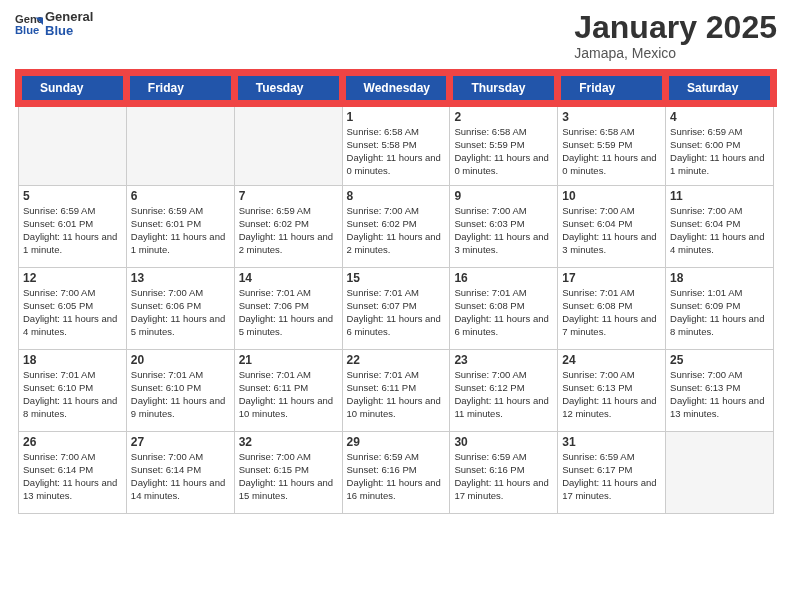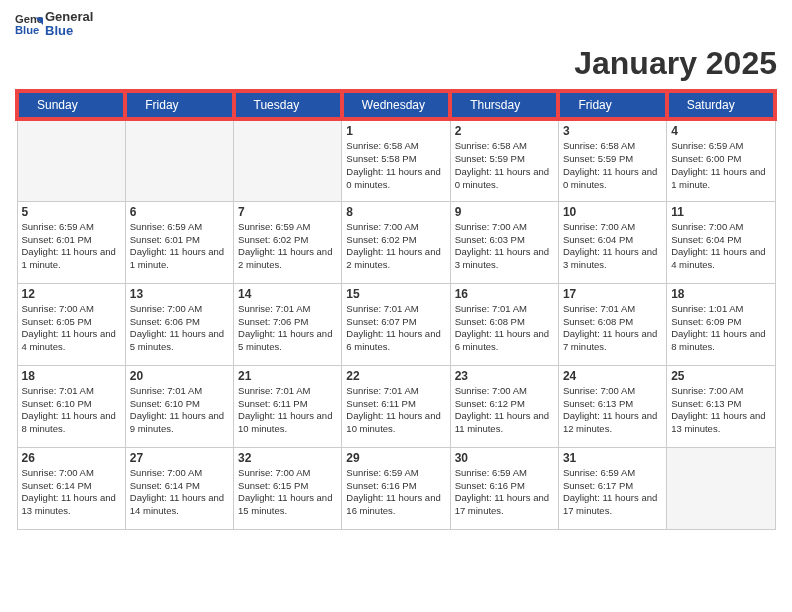--- a/index.html
+++ b/index.html
@@ -26,21 +26,20 @@
       display: flex;
       align-items: center;
     }
     .logo-icon {
       width: 28px;
       height: 28px;
       margin-right: 2px;
     }
     .title-section {
       text-align: left;
-      margin-top: 36px;
     }
     .month-title {
       font-size: 32px;
       font-weight: bold;
       color: #333;
       line-height: 1.1;
     }
     .location {
       font-size: 14px;
       color: #555;
@@ -48,23 +47,23 @@
     .calendar {
       width: 100%;
       border-collapse: collapse;
       table-layout: fixed;
     }
     .calendar th {
       background-color: #2255aa;
       color: #fff;
       padding: 5px 18px;
       font-size: 12px;
-      font-weight: normal;
+      font-weight: bold;
       text-align: left;
-      border: 4px solid #ef4444;
+      border: 7px solid #ef4444;
     }
     .calendar td {
       border: 1px solid #ccc;
       vertical-align: top;
       padding: 3px 4px;
       font-size: 10px;
       color: #333;
       height: 82px;
       width: 113px;
     }
@@ -94,20 +93,21 @@
         <text x="0" y="26" font-size="12" font-weight="bold" fill="#2255aa">Blue</text>
         <polygon points="22,8 30,8 30,16" fill="#2255aa"></polygon>
       </svg>
       <div>
         <div style="font-size:13px;font-weight:bold;color:#333;line-height:1.1;">General</div>
         <div style="font-size:13px;font-weight:bold;color:#2255aa;line-height:1.1;">Blue</div>
       </div>
     </div>
     <div class="title-section">
       <div class="month-title">January 2025</div>
+      <div class="location">Jamapa, Mexico</div>
     </div>
   </div>
 
   <table class="calendar">
     <thead>
       <tr>
       <th>Sunday</th>
           <th>Friday</th>
           <th>Tuesday</th>
           <th>Wednesday</th>

